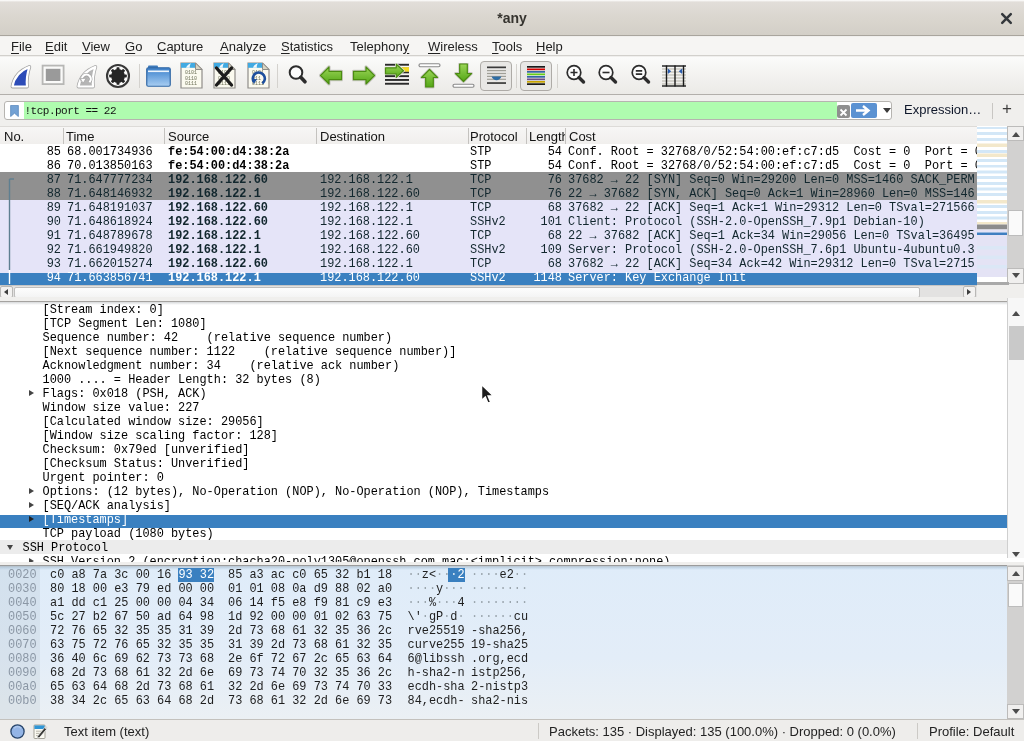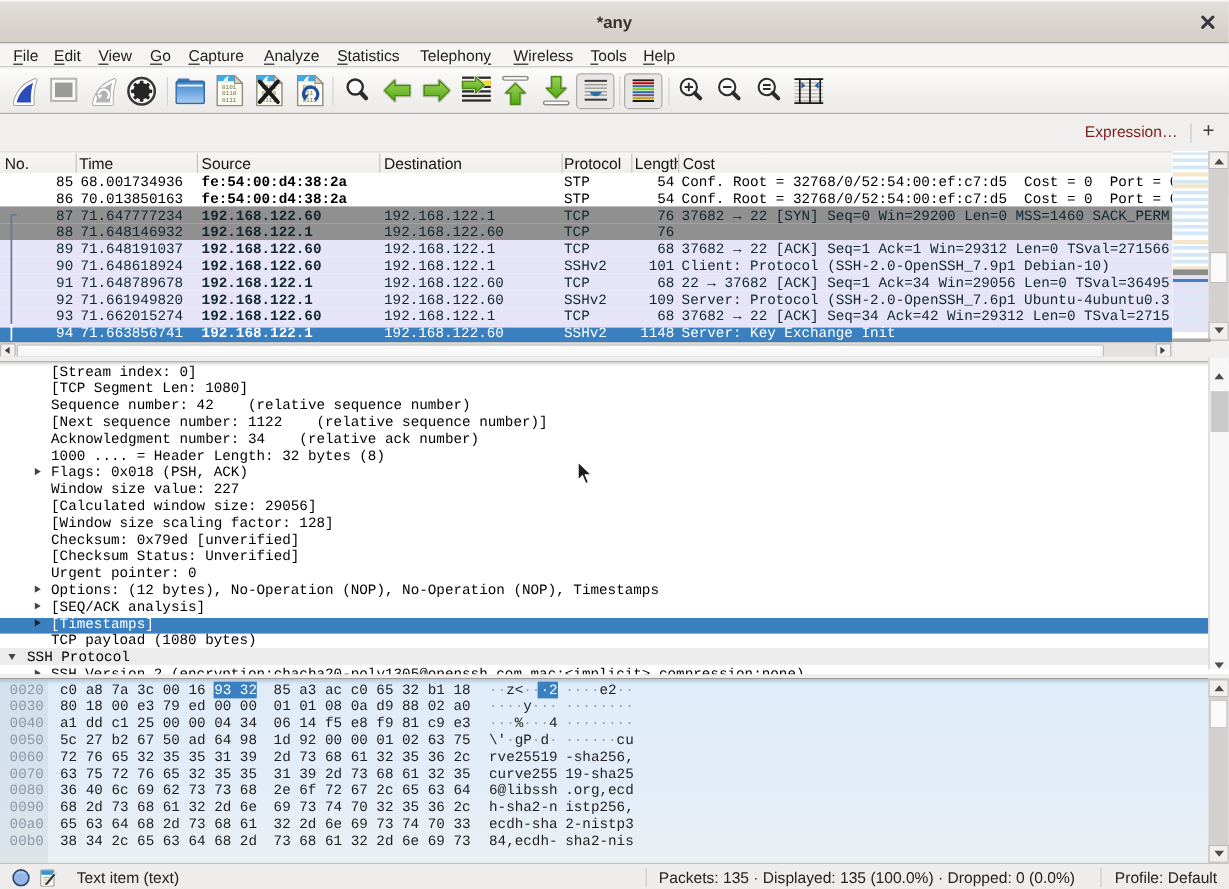--- a/index.html
+++ b/index.html
@@ -28,21 +28,21 @@
 .tbtn { position:absolute; top:4px; width:32px; height:30px; border:1px solid #aeaba7; border-radius:4px; background:#e8e7e5; }
 
 
 #filterbar { position:absolute; left:0; top:96px; width:1024px; height:30px; background:#f0efed; }
 #filterbox { position:absolute; left:4px; top:5px; width:888px; height:19px; background:#fff; border:1px solid #b6b4b0; border-radius:3px; overflow:hidden; }
 #filtergreen { position:absolute; left:19px; top:0; width:813px; height:17px; background:#affcaf; }
 #filtertext { position:absolute; left:19.5px; top:3px; font-size:11px; color:#111; font-family:"Liberation Mono",monospace; letter-spacing:-0.5px;}
 #fxbtn { position:absolute; left:832px; top:2.5px; width:13px; height:13px; background:#8f8f8f; border-radius:2px; }
 #fabtn { position:absolute; left:846px; top:1px; width:26px; height:15px; background:#5b92d2; border-radius:2px; }
 #fcaret { position:absolute; left:878px; top:6px; width:0; height:0; border-left:4px solid transparent; border-right:4px solid transparent; border-top:5px solid #3a3a3a; }
-#fexpr { position:absolute; left:904px; top:6px; font-size:13px; color:#7f1d1d;text-align:center; }
+#fexpr { position:absolute; left:904px; top:6px; font-size:13px; color:#0f172a;text-align:center; }
 #fsep { position:absolute; left:992px; top:7px; width:1px; height:16px; background:#c8c6c3; }
 #fplus { position:absolute; left:1002px; top:3px; font-size:17px; color:#3d3d3d; }
 
 
 #plheader { position:absolute; left:0; top:126px; width:1024px; height:36px;
   background:linear-gradient(180deg,#f7f6f5 0%,#efedeb 60%,#e9e7e4 100%);
   border-bottom:1px solid #c2c0bc; border-top:1px solid #dddbd8; }
 .ph { position:absolute; top:2px; font-size:13px; color:#141414; white-space:pre; }
 .phsep { position:absolute; top:1px; width:1px; height:16px; background:#c4c2bf; }
 #plrows { position:absolute; left:0; top:144px; width:977px; height:141px; overflow:hidden; background:#fff; z-index:3; }
@@ -281,20 +281,34 @@
         <line x1="1" y1="21" x2="25" y2="21"></line>
   <line x1="5.5" y1="0.5" x2="5.5" y2="21.5"></line>
         <line x1="14" y1="0.5" x2="14" y2="21.5"></line>
         <line x1="22.5" y1="0.5" x2="22.5" y2="21.5"></line>
  </g>
  <path d="M6.8,3.4 L10.2,6.2 L6.8,9 Z" fill="#2a5db0"></path>
  <path d="M21.2,3.4 L17.8,6.2 L21.2,9 Z" fill="#2a5db0"></path>
 </svg>
 </div>
 <div id="filterbar">
+  <div id="filterbox">
+    <div id="filtergreen"></div>
+    <svg class="abs" style="left:4px;top:3px" width="11" height="12" viewBox="0 0 12 14">
+        <path d="M1.5,0.5 h9 v13 l-4.5,-4 l-4.5,4 z" fill="#74a2d4" stroke="#5d8cc0" stroke-width="1"></path>
+      </svg>
+    <div id="filtertext">!tcp.port == 22</div>
+    <div id="fxbtn"><svg width="13" height="13" viewBox="0 0 13 13">
+          <path d="M3.5,3.5 L9.5,9.5 M9.5,3.5 L3.5,9.5" stroke="#fff" stroke-width="1.8"></path>
+        </svg></div>
+    <div id="fabtn"><svg width="26" height="15" viewBox="0 0 26 15">
+          <path d="M5,7.5 h12 M12,3 l5.5,4.5 l-5.5,4.5" stroke="#fff" stroke-width="2.4" fill="none"></path>
+        </svg></div>
+    <div id="fcaret"></div>
+  </div>
   <div id="fexpr">Expression…</div>
   <div id="fsep"></div>
   <div id="fplus">+</div>
 </div>
 <div id="plheader">
   <div class="ph" style="left:4px">No.</div>
   <div class="ph" style="left:66px">Time</div>
   <div class="ph" style="left:168px">Source</div>
   <div class="ph" style="left:320px">Destination</div>
   <div class="ph" style="left:470px">Protocol</div>
@@ -304,21 +318,21 @@
   <div class="phsep" style="left:164px"></div>
   <div class="phsep" style="left:316px"></div>
   <div class="phsep" style="left:468px"></div>
   <div class="phsep" style="left:526px"></div>
   <div class="phsep" style="left:565px"></div>
 </div>
 <div id="plrows">
   <div class="prow r-white" style="top:0px"><span class="c-no">85</span><span class="c-time">68.001734936</span><span class="c-src">fe:54:00:d4:38:2a</span><span class="c-pro">STP</span><span class="c-len">54</span><span class="c-info">Conf. Root = 32768/0/52:54:00:ef:c7:d5  Cost = 0  Port = 0x8005</span></div>
   <div class="prow r-white" style="top:14px"><span class="c-no">86</span><span class="c-time">70.013850163</span><span class="c-src">fe:54:00:d4:38:2a</span><span class="c-pro">STP</span><span class="c-len">54</span><span class="c-info">Conf. Root = 32768/0/52:54:00:ef:c7:d5  Cost = 0  Port = 0x8005</span></div>
   <div class="prow r-gray" style="top:28px"><span class="c-no">87</span><span class="c-time">71.647777234</span><span class="c-src">192.168.122.60</span><span class="c-dst">192.168.122.1</span><span class="c-pro">TCP</span><span class="c-len">76</span><span class="c-info">37682 → 22 [SYN] Seq=0 Win=29200 Len=0 MSS=1460 SACK_PERM</span></div>
-  <div class="prow r-gray" style="top:42px"><span class="c-no">88</span><span class="c-time">71.648146932</span><span class="c-src">192.168.122.1</span><span class="c-dst">192.168.122.60</span><span class="c-pro">TCP</span><span class="c-len">76</span></div>
+  <div class="prow r-gray" style="top:42px"><span class="c-no">88</span><span class="c-time">71.648146932</span><span class="c-src">192.168.122.1</span><span class="c-dst">192.168.122.60</span><span class="c-pro">TCP</span><span class="c-len">76</span><span class="c-info">22 → 37682 [SYN, ACK] Seq=0 Ack=1 Win=28960 Len=0 MSS=146</span></div>
   <div class="prow r-lav" style="top:56px"><span class="c-no">89</span><span class="c-time">71.648191037</span><span class="c-src">192.168.122.60</span><span class="c-dst">192.168.122.1</span><span class="c-pro">TCP</span><span class="c-len">68</span><span class="c-info">37682 → 22 [ACK] Seq=1 Ack=1 Win=29312 Len=0 TSval=271566</span></div>
   <div class="prow r-lav" style="top:70px"><span class="c-no">90</span><span class="c-time">71.648618924</span><span class="c-src">192.168.122.60</span><span class="c-dst">192.168.122.1</span><span class="c-pro">SSHv2</span><span class="c-len">101</span><span class="c-info">Client: Protocol (SSH-2.0-OpenSSH_7.9p1 Debian-10)</span></div>
   <div class="prow r-lav" style="top:84px"><span class="c-no">91</span><span class="c-time">71.648789678</span><span class="c-src">192.168.122.1</span><span class="c-dst">192.168.122.60</span><span class="c-pro">TCP</span><span class="c-len">68</span><span class="c-info">22 → 37682 [ACK] Seq=1 Ack=34 Win=29056 Len=0 TSval=36495</span></div>
   <div class="prow r-lav" style="top:98px"><span class="c-no">92</span><span class="c-time">71.661949820</span><span class="c-src">192.168.122.1</span><span class="c-dst">192.168.122.60</span><span class="c-pro">SSHv2</span><span class="c-len">109</span><span class="c-info">Server: Protocol (SSH-2.0-OpenSSH_7.6p1 Ubuntu-4ubuntu0.3</span></div>
   <div class="prow r-lav" style="top:112px"><span class="c-no">93</span><span class="c-time">71.662015274</span><span class="c-src">192.168.122.60</span><span class="c-dst">192.168.122.1</span><span class="c-pro">TCP</span><span class="c-len">68</span><span class="c-info">37682 → 22 [ACK] Seq=34 Ack=42 Win=29312 Len=0 TSval=2715</span></div>
   <div class="prow" style="top:126px;background:#e5e4f8;color:#fff"><div class="abs" style="left:0;top:2.5px;width:977px;height:12.5px;background:#3a80c0"></div><span class="c-no">94</span><span class="c-time">71.663856741</span><span class="c-src">192.168.122.1</span><span class="c-dst">192.168.122.60</span><span class="c-pro">SSHv2</span><span class="c-len">1148</span><span class="c-info">Server: Key Exchange Init</span></div>
   <svg class="abs" style="left:0;top:0" width="20" height="140" viewBox="0 0 20 140">
     <path d="M9.5,35 L14,35" stroke="#5e7f91" stroke-width="1.4" fill="none"></path>
     <path d="M9.5,35 L9.5,126" stroke="#5e7f91" stroke-width="1.4" fill="none"></path>
     <path d="M9.5,126 L9.5,140" stroke="#ffffff" stroke-width="1.4" fill="none"></path>

